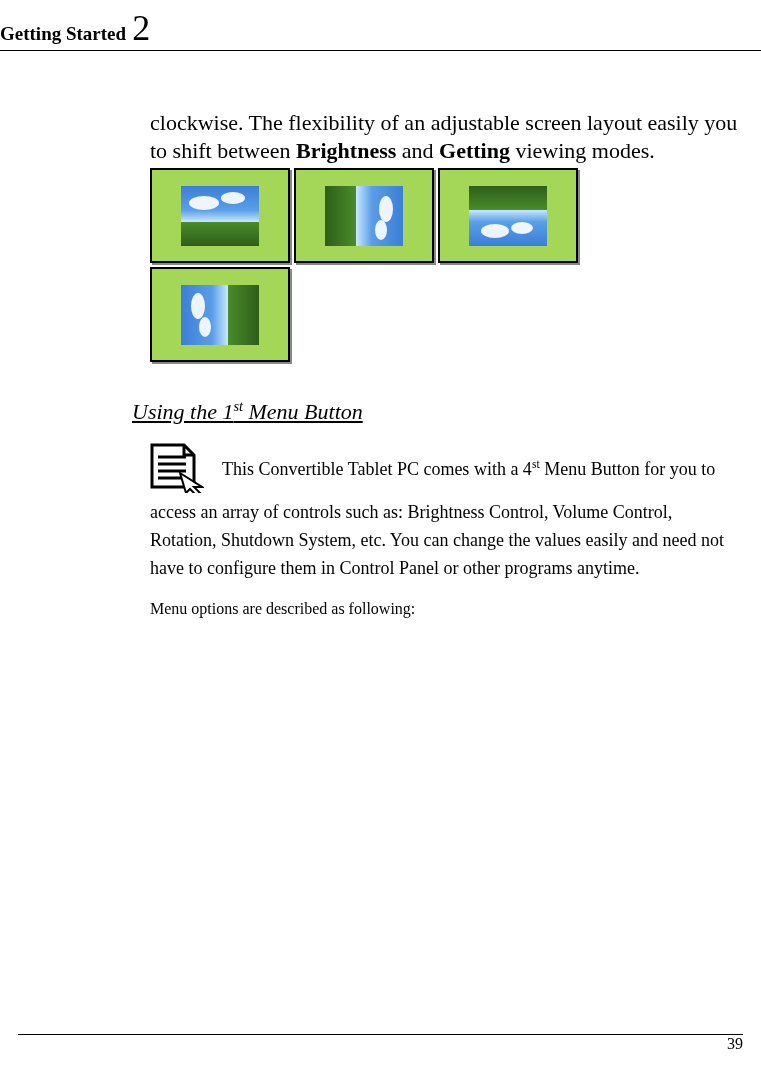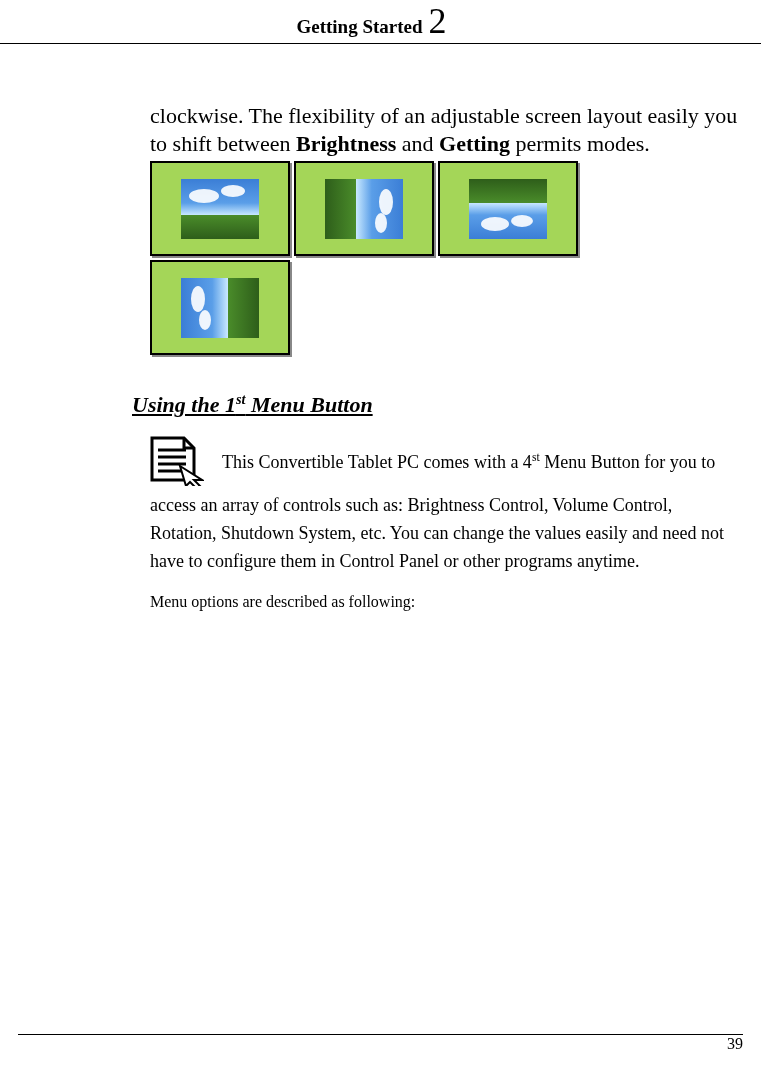--- a/index.html
+++ b/index.html
@@ -7,23 +7,23 @@
       width: 761px;
       height: 1077px;
       background: #fff;
       font-family: Garamond, "Times New Roman", serif;
       color: #000;
       position: relative;
       padding: 0;
     }
     .header {
       display: flex;
-      justify-content: center;
+      justify-content: flex-start;
       align-items: baseline;
-      padding: 3px 18px 4px 0;
+      padding: 10px 18px 4px 0;
       border-bottom: 1px solid #000;
       margin-bottom: 0;
     }
     .header-title {
       font-size: 19px;
       font-weight: bold;
       margin-right: 6px;
     }
     .header-num {
       font-size: 36px;
@@ -66,21 +66,21 @@
     .sky.r270 { background: linear-gradient(270deg, #2e5e1a 0%, #4a8c2a 40%, #c8e8ff 40%, #5a9ee8 60%, #3b7ed6 100%); }
     .cloud { position:absolute; background:#fff; border-radius:50%; opacity:0.9; }
     .para2 {
       font-size: 22px;
       line-height: 1.25;
       margin-top: 4px;
     }
     sup { font-size: 0.65em; vertical-align: super; }
     .section-heading {
       font-size: 22px;
-      font-weight: bold;
+      font-weight: normal;
       font-style: italic;
       text-decoration: underline;
       margin: 36px 0 18px 0;
     }
     .icon-para {
       font-size: 18px;
       line-height: 1.55;
     }
     .menu-icon {
       display: inline-block;
@@ -109,21 +109,21 @@
 <body>
 
 <div class="header">
   <span class="header-title">Getting Started</span>
   <span class="header-num">2</span>
 </div>
 
 <div class="content">
 
   <p class="para1">
-    <span>clockwise.   The   flexibility of an adjustable screen layout easily you to shift between </span><span class="bold">Brightness</span><span> and </span><span class="bold">Getting</span><span> permits modes.</span>
+    <span>clockwise.   The   flexibility of an adjustable screen layout easily you to shift between </span><span class="bold">Brightness</span><span> and </span><span class="bold">Getting</span><span> viewing modes.</span>
   </p>
 
   <div class="thumbs-row">
     <div class="thumb">
       <div class="thumb-inner">
           <div class="sky"></div>
         <div class="cloud" style="width:30px;height:14px;top:10px;left:8px;"></div>
         <div class="cloud" style="width:24px;height:12px;top:6px;left:40px;"></div>
       </div>
     </div>

